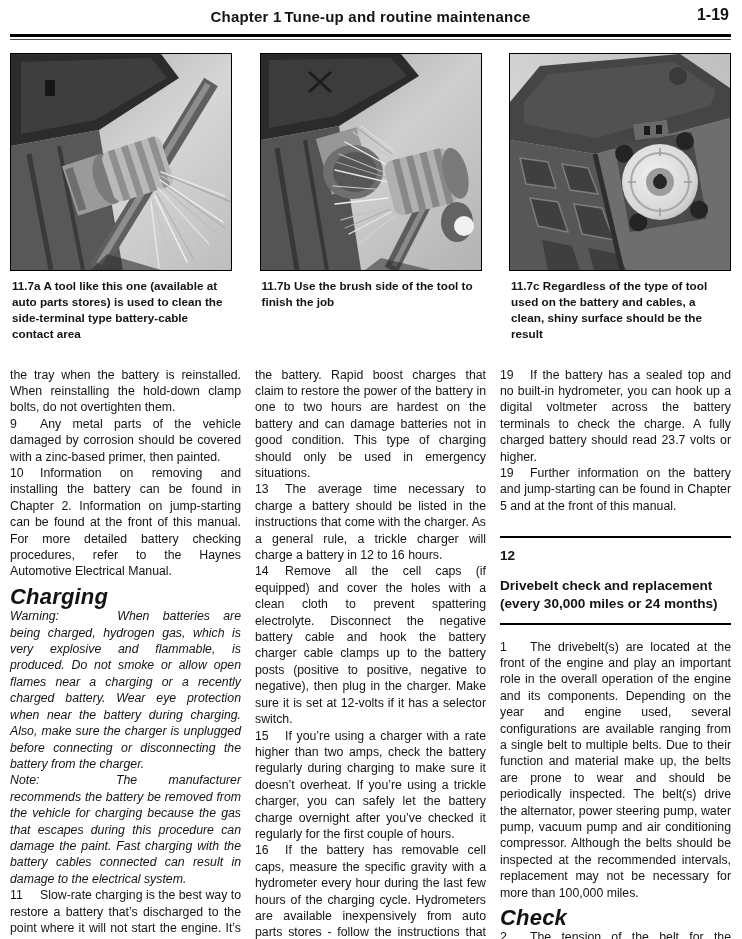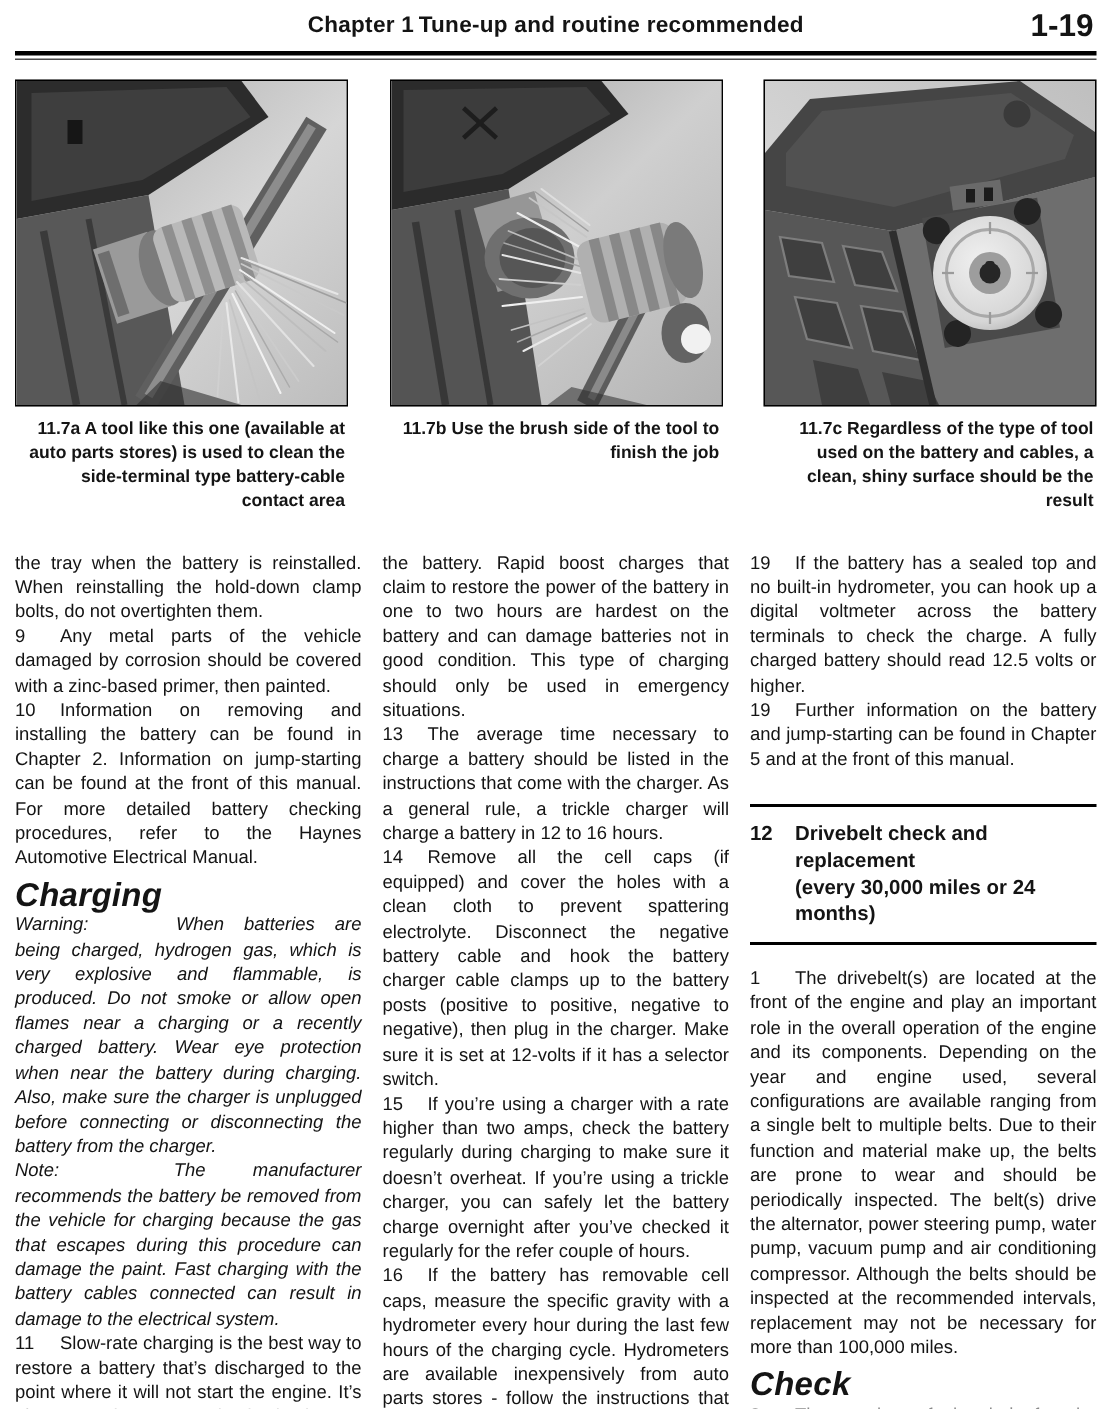--- a/index.html
+++ b/index.html
@@ -7,52 +7,52 @@
     width:742px;height:939px;overflow:hidden;
     font-family:"Liberation Sans","DejaVu Sans",sans-serif;
     color:#141414;-webkit-font-smoothing:antialiased;
   }
   .page{padding:8px 11px 0 10px;}
 
   
   .hdr{position:relative;height:22px;}
   .hdr-center{position:absolute;left:0;right:0;text-align:center;font-weight:bold;font-size:15px;letter-spacing:.2px;}
   .hdr-center .chap{margin-right:3px;}
-  .hdr-page{position:absolute;right:2px;top:-2px;font-weight:bold;font-size:21px;}
+  .hdr-page{position:absolute;right:2px;top:-2px;font-weight:bold;font-size:16px;}
   .hdr-rule{margin-top:4px;}
   .hdr-rule .thick{height:3px;background:#000;}
   .hdr-rule .thin{height:1px;background:#4a4a4a;margin-top:2px;}
 
   
   .figures{display:flex;justify-content:space-between;margin-top:13px;}
   .figure{width:222px;}
   .photo{width:220px;height:216px;border:1px solid #000;background:#cfcfcf;display:block;}
-  .caption{margin-top:7px;font-size:11.7px;font-weight:bold;text-align:right;line-height:1.38;padding:0 2px;}
+  .caption{margin-top:7px;font-size:11.7px;font-weight:bold;text-align:left;line-height:1.38;padding:0 2px;}
 
   
   .cols{display:flex;gap:14px;margin-top:24px;}
   .col{width:231px;flex:0 0 231px;font-size:12.3px;line-height:16.4px;text-align:justify;}
   .col p{margin:0;}
   .num{display:inline-block;min-width:30px;}
   .warn-label{font-weight:normal;font-style:italic;}
   .warn-body{font-style:italic;margin-left:45px;}
   h2.sub{font-size:22px;font-weight:bold;font-style:italic;margin:9px 0 3px 0;letter-spacing:.2px;}
   .section-head{border-top:2px solid #000;border-bottom:2px solid #000;
     margin:22px 0 14px 0;padding:9px 0 10px 0;display:flex;
-    font-weight:bold;font-size:13.6px;line-height:1.3;text-align:left;}
+    font-weight:bold;font-size:13.6px;line-height:1.3;text-align:left;flex-direction:column;}
   .sect-num{flex:0 0 30px;}
 </style>
 </head>
 <body>
 
 <div class="page">
 
   <div class="hdr">
     <div class="hdr-center">
-      <span class="chap">Chapter 1</span><span>Tune-up and routine recommended</span>
+      <span class="chap">Chapter 1</span><span>Tune-up and routine maintenance</span>
     </div>
     <div class="hdr-page">1-19</div>
   </div>
   <div class="hdr-rule">
     <div class="thick"></div>
       <div class="thin"></div>
   </div>
 
   <div class="figures">
 
@@ -226,27 +226,27 @@
       <p><span class="warn-label">Warning:</span> <span class="warn-body">When batteries are being charged, hydrogen gas, which is very explosive and flammable, is produced. Do not smoke or allow open flames near a charging or a recently charged battery. Wear eye protection when near the battery during charging. Also, make sure the charger is unplugged before connecting or disconnecting the battery from the charger.</span></p>
       <p><span class="warn-label">Note:</span> <span class="warn-body">The manufacturer recommends the battery be removed from the vehicle for charging because the gas that escapes during this procedure can damage the paint. Fast charging with the battery cables connected can result in damage to the electrical system.</span></p>
       <p><span class="num">11</span><span>Slow-rate charging is the best way to restore a battery that’s discharged to the point where it will not start the engine. It’s also a good way to maintain the battery charge in a vehicle that’s only driven a few miles between starts. Maintaining the battery charge is particularly important in the winter when the battery must work harder to start the engine and electrical accessories that drain the battery are in greater use.</span></p>
 
     </div>
 
     <div class="col">
       <p>the battery. Rapid boost charges that claim to restore the power of the battery in one to two hours are hardest on the battery and can damage batteries not in good condition. This type of charging should only be used in emergency situations.</p>
       <p><span class="num">13</span><span>The average time necessary to charge a battery should be listed in the instructions that come with the charger. As a general rule, a trickle charger will charge a battery in 12 to 16 hours.</span></p>
       <p><span class="num">14</span><span>Remove all the cell caps (if equipped) and cover the holes with a clean cloth to prevent spattering electrolyte. Disconnect the negative battery cable and hook the battery charger cable clamps up to the battery posts (positive to positive, negative to negative), then plug in the charger. Make sure it is set at 12-volts if it has a selector switch.</span></p>
-      <p><span class="num">15</span><span>If you’re using a charger with a rate higher than two amps, check the battery regularly during charging to make sure it doesn’t overheat. If you’re using a trickle charger, you can safely let the battery charge overnight after you’ve checked it regularly for the refer couple of hours.</span></p>
+      <p><span class="num">15</span><span>If you’re using a charger with a rate higher than two amps, check the battery regularly during charging to make sure it doesn’t overheat. If you’re using a trickle charger, you can safely let the battery charge overnight after you’ve checked it regularly for the first couple of hours.</span></p>
       <p><span class="num">16</span><span>If the battery has removable cell caps, measure the specific gravity with a hydrometer every hour during the last few hours of the charging cycle. Hydrometers are available inexpensively from auto parts stores - follow the instructions that come with the hydrometer. Consider the battery charged when there’s no change in the specific gravity reading for two hours and the electrolyte in the cells is gassing (bubbling) freely. The specific gravity reading from each cell should be very close to the others. If not, the battery probably has a bad cell(s).</span></p>
 
     </div>
 
     <div class="col">
-      <p><span class="num">19</span><span>If the battery has a sealed top and no built-in hydrometer, you can hook up a digital voltmeter across the battery terminals to check the charge. A fully charged battery should read 12.5 volts or higher.</span></p>
+      <p><span class="num">19</span><span>If the battery has a sealed top and no built-in hydrometer, you can hook up a digital voltmeter across the battery terminals to check the charge. A fully charged battery should read 23.7 volts or higher.</span></p>
       <p><span class="num">19</span><span>Further information on the battery and jump-starting can be found in Chapter 5 and at the front of this manual.</span></p>
       <div class="section-head">
         <div class="sect-num">12</div>
         <div>
           <div>Drivebelt check and replacement</div>
           <div>(every 30,000 miles or 24 months)</div>
         </div>
       </div>
       <p><span class="num">1</span><span>The drivebelt(s) are located at the front of the engine and play an important role in the overall operation of the engine and its components. Depending on the year and engine used, several configurations are available ranging from a single belt to multiple belts. Due to their function and material make up, the belts are prone to wear and should be periodically inspected. The belt(s) drive the alternator, power steering pump, water pump, vacuum pump and air conditioning compressor. Although the belts should be inspected at the recommended intervals, replacement may not be necessary for more than 100,000 miles.</span></p>
       <h2 class="sub">Check</h2>

